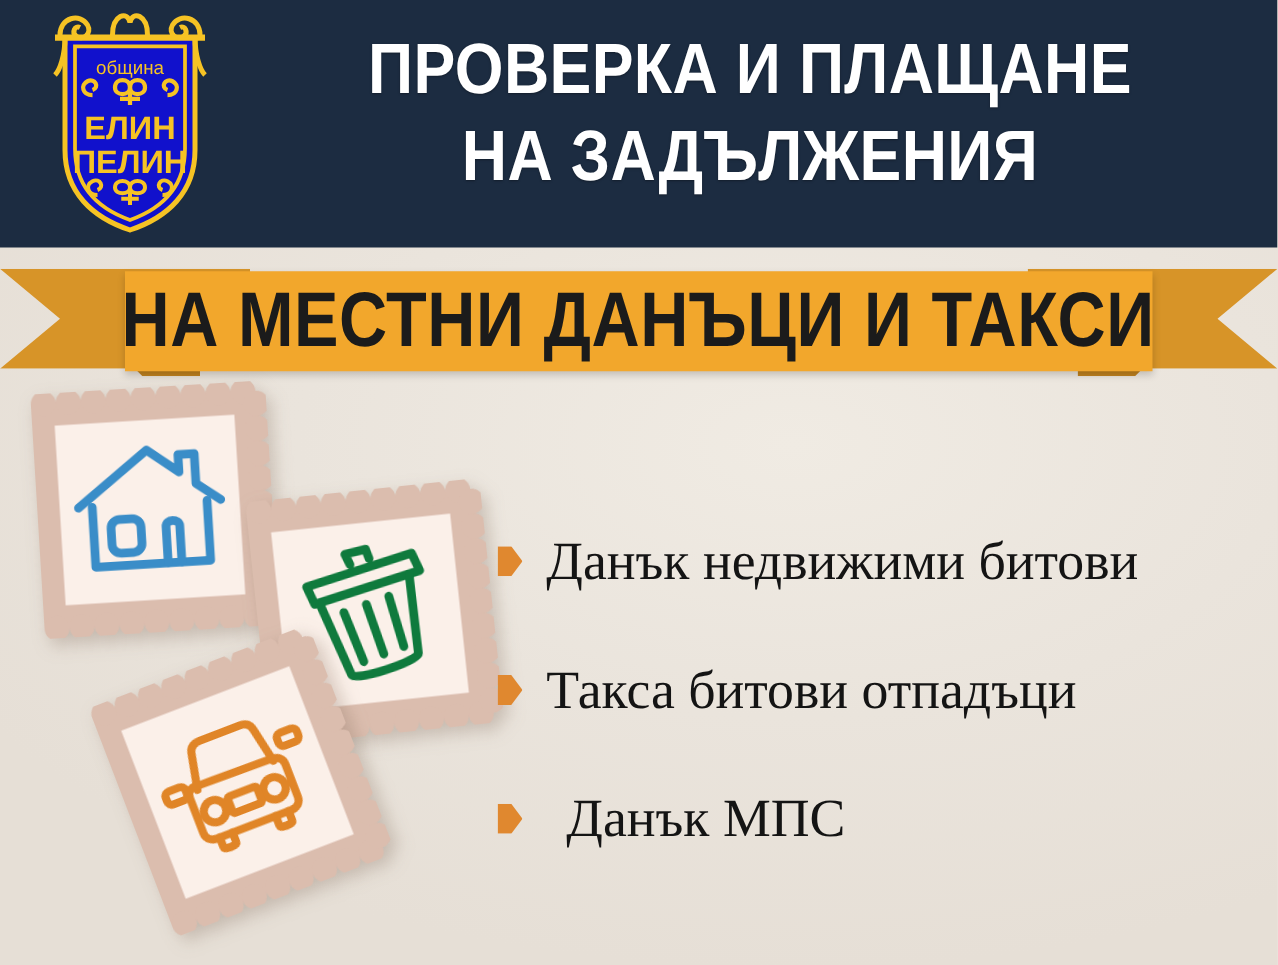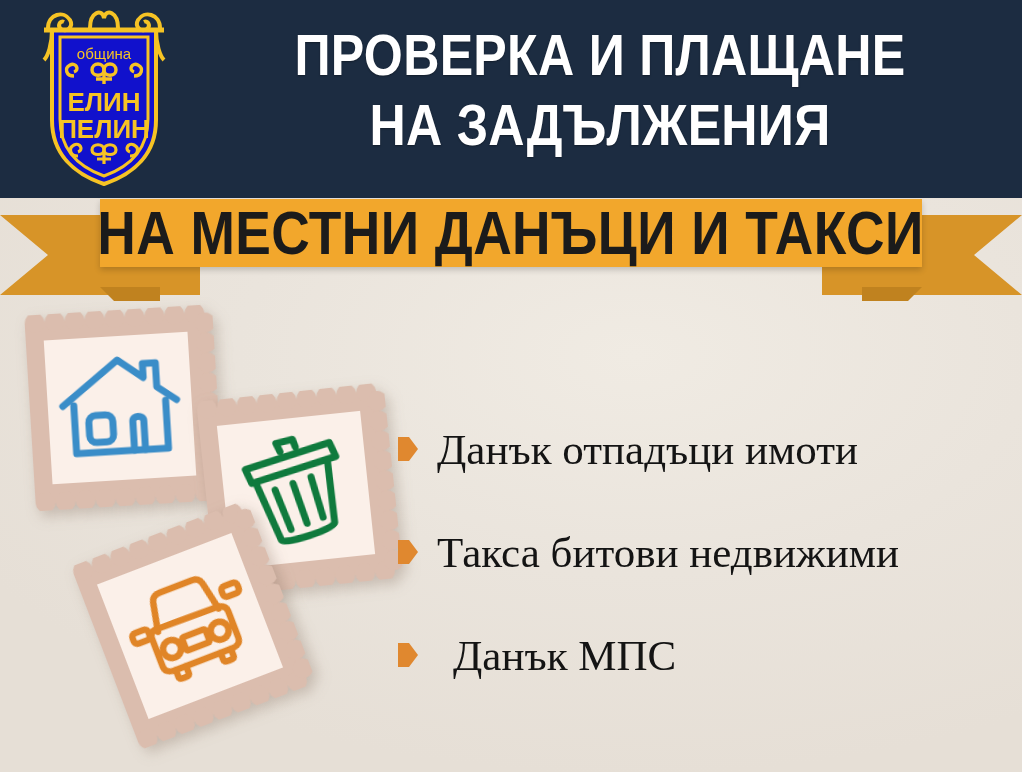--- a/index.html
+++ b/index.html
@@ -68,21 +68,21 @@
     position:absolute;left:100px;top:91px;width:60px;height:14px;
     background:#c0821f;
     clip-path:polygon(0 0, 60px 0, 60px 14px, 14px 14px);
   }
   .ribbon-fold-r{
     position:absolute;right:100px;top:91px;width:60px;height:14px;
     background:#c0821f;
     clip-path:polygon(0 0, 60px 0, 46px 14px, 0 14px);
   }
   .ribbon-band{
-    position:absolute;left:100px;top:3px;width:822px;height:68px;
+    position:absolute;left:100px;top:21px;width:822px;height:80px;
     background:#f2a72c;
     box-shadow:0 3px 6px rgba(0,0,0,0.18);
     display:flex;align-items:center;justify-content:center;
   }
   .ribbon-text{
     color:#1b1b1b;
     font-family:"Liberation Sans",sans-serif;
     font-weight:700;
     font-size:62px;
     line-height:1;
@@ -297,26 +297,26 @@
         </g>
       </svg>
     </div>
 
   </div>
 
   <div class="list">
 
     <div class="list-item">
       <span class="bullet"></span>
-      <span class="list-label">Данък отпадъци имоти</span>
+      <span class="list-label">Данък недвижими битови</span>
     </div>
 
     <div class="list-item">
       <span class="bullet"></span>
-      <span class="list-label">Такса битови недвижими</span>
+      <span class="list-label">Такса битови отпадъци</span>
     </div>
 
     <div class="list-item">
       <span class="bullet"></span>
       <span class="list-label">Данък МПС</span>
     </div>
 
   </div>
 
 </div>

